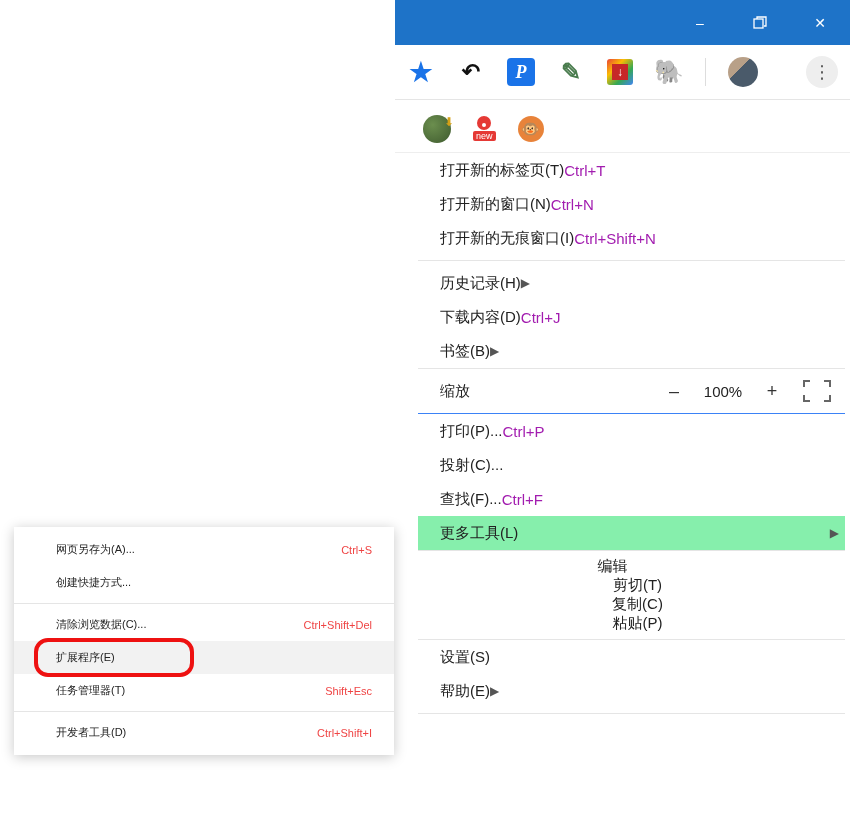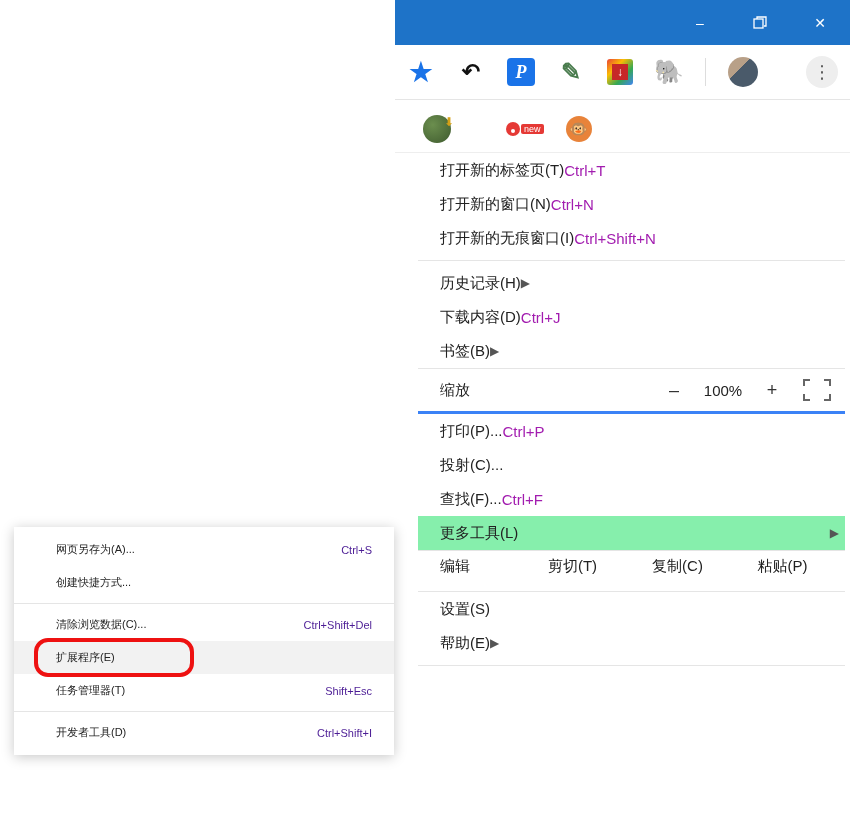--- a/index.html
+++ b/index.html
@@ -15,53 +15,53 @@
 .toolbar .dl { position:relative; }
 .toolbar .dl .outer { width:26px; height:26px; background:linear-gradient(135deg,#ea4335 0%,#fbbc05 33%,#34a853 66%,#4285f4 100%); border-radius:3px; position:relative; }
 .toolbar .dl .inner { position:absolute; inset:5px; background:#c62828; display:flex; align-items:center; justify-content:center; color:#fff; font-size:12px; }
 .toolbar .ever { color:#2dbe60; font-size:24px; }
 .toolbar .sep { width:1px; height:28px; background:#ddd; }
 .toolbar .avatar { width:30px; height:30px; border-radius:50%; background:linear-gradient(135deg,#b8a088 40%,#4a5a6a 40%); }
 .toolbar .more { width:32px; height:32px; border-radius:50%; background:#eee; display:flex; align-items:center; justify-content:center; color:#555; font-size:18px; margin-left:auto; }
 .ext-row { position:absolute; top:105px; left:395px; right:0; height:48px; display:flex; align-items:center; gap:22px; padding-left:28px; border-bottom:1px solid #eee; }
 .ext-row .idm { width:28px;height:28px;border-radius:50%;background:radial-gradient(circle at 35% 35%, #6b8e4e 0%, #3e5a2e 100%); position:relative; }
 .ext-row .idm::after { content:"⬇"; position:absolute; top:0; right:-3px; font-size:12px; color:#d4a017; }
-.ext-row .newbox { display:flex; flex-direction:row; align-items:center; gap:1px;margin-left:33px; }
+.ext-row .newbox { display:flex; flex-direction:column; align-items:center; gap:1px; }
 .ext-row .newbox .dot { width:14px;height:14px;border-radius:50%;background:#e53935; position:relative; }
 .ext-row .newbox .dot::after { content:""; position:absolute; bottom:3px; left:5px; width:4px;height:4px;background:#fff;border-radius:50%; }
 .ext-row .newbox .lbl { background:#e53935; color:#fff; font-size:9px; padding:0 3px; border-radius:2px; }
 .ext-row .monkey { width:26px;height:26px;border-radius:50%;background:#e8833a; position:relative; }
 .ext-row .monkey::after { content:"🐵"; position:absolute; inset:0; display:flex;align-items:center;justify-content:center; font-size:15px; }
 
 .main-menu { position:absolute; top:153px; left:418px; right:5px; background:#fff; font-size:15px; color:#222; }
 .mi { display:flex; align-items:center; padding:6px 22px; min-height:34px; cursor:default; }
 .mi .lbl { white-space:nowrap; }
 .mi .sc { color:#a21caf; font-size:15px; }
 .mi .chev { color:#555; font-size:12px; }
 .mi.hi { background:#86efac; position:relative; }
 .mi.hi .chev { position:absolute; right:6px; }
 .msep { height:1px; background:#e5e5e5; margin:5px 0; }
-.zoom-row { display:flex; align-items:center; padding:6px 14px 6px 22px; min-height:46px; border-top:1px solid #e5e5e5; border-bottom:3px solid #3b82f6; }
+.zoom-row { display:flex; align-items:center; padding:6px 14px 6px 22px; min-height:46px; border-top:1px solid #e5e5e5; border-bottom:1px solid #3b82f6; }
 .zoom-row .lbl { flex:0 0 auto; }
 .zoom-row .spacer { flex:1; }
 .zoom-row .btn { width:38px; text-align:center; font-size:18px; color:#333; }
 .zoom-row .pct { width:60px; text-align:center; }
 .zoom-row .fs { width:28px; height:22px; margin-left:12px; position:relative; }
 .zoom-row .fs span { position:absolute; width:7px; height:7px; border:2px solid #666; }
 .zoom-row .fs .tl { top:0; left:0; border-right:none; border-bottom:none; }
 .zoom-row .fs .tr { top:0; right:0; border-left:none; border-bottom:none; }
 .zoom-row .fs .bl { bottom:0; left:0; border-right:none; border-top:none; }
 .zoom-row .fs .br { bottom:0; right:0; border-left:none; border-top:none; }
-.edit-row { display:flex; padding:6px 10px 6px 22px; min-height:42px; border-top:1px solid #e5e5e5; border-bottom:1px solid #e5e5e5; }
+.edit-row { display:flex; align-items:center; padding:6px 10px 6px 22px; min-height:42px; border-top:1px solid #e5e5e5; border-bottom:1px solid #e5e5e5;flex-direction:column; }
 .edit-row .lbl { width:80px; }
 .edit-row .act { flex:1; text-align:center; }
 
 .sub-menu { position:absolute; top:527px; left:14px; width:380px; background:#fff; box-shadow:0 2px 12px rgba(0,0,0,0.22); font-size:11px; color:#222; padding:6px 0; }
 .si { display:flex; align-items:center; justify-content:space-between; padding:6px 22px 6px 42px; min-height:33px; cursor:default; }
-.si .sc { color:#4c1d95; }
+.si .sc { color:#ef4444; }
 .ssep { height:1px; background:#e5e5e5; margin:4px 0; }
 .si.mark { background:#f2f2f2; position:relative; }
 .ring { position:absolute; pointer-events:none; border:4px solid #e11; border-radius:14px; top:-3px; left:20px; width:160px; height:39px; }
 </style>
 </head>
 <body>
 
 <div class="titlebar">
   <div class="win-btn">–</div>
   <div class="win-btn">

